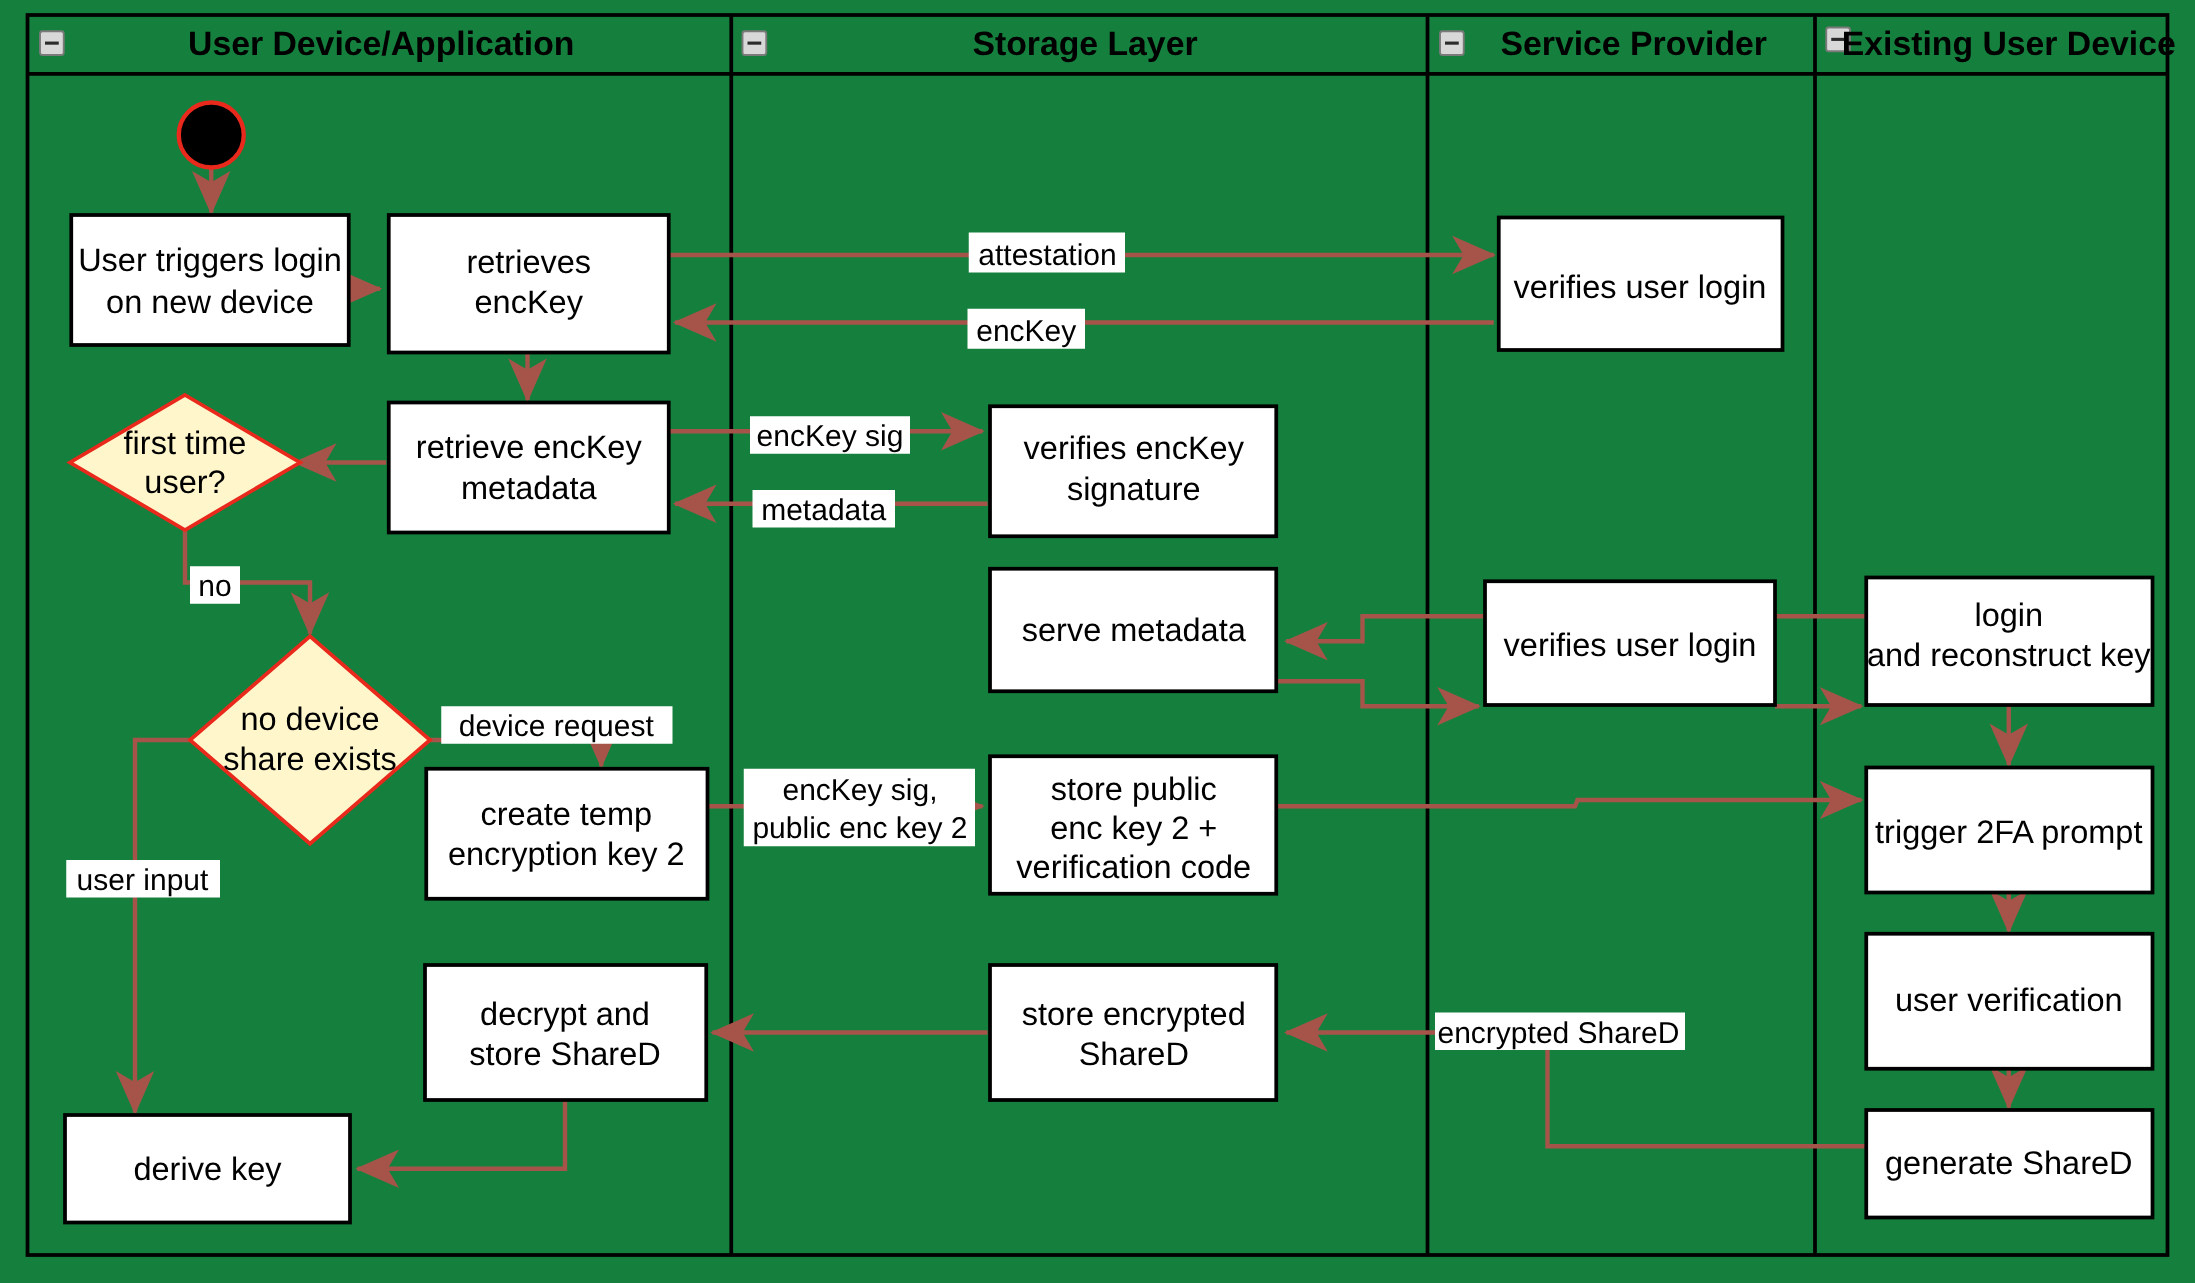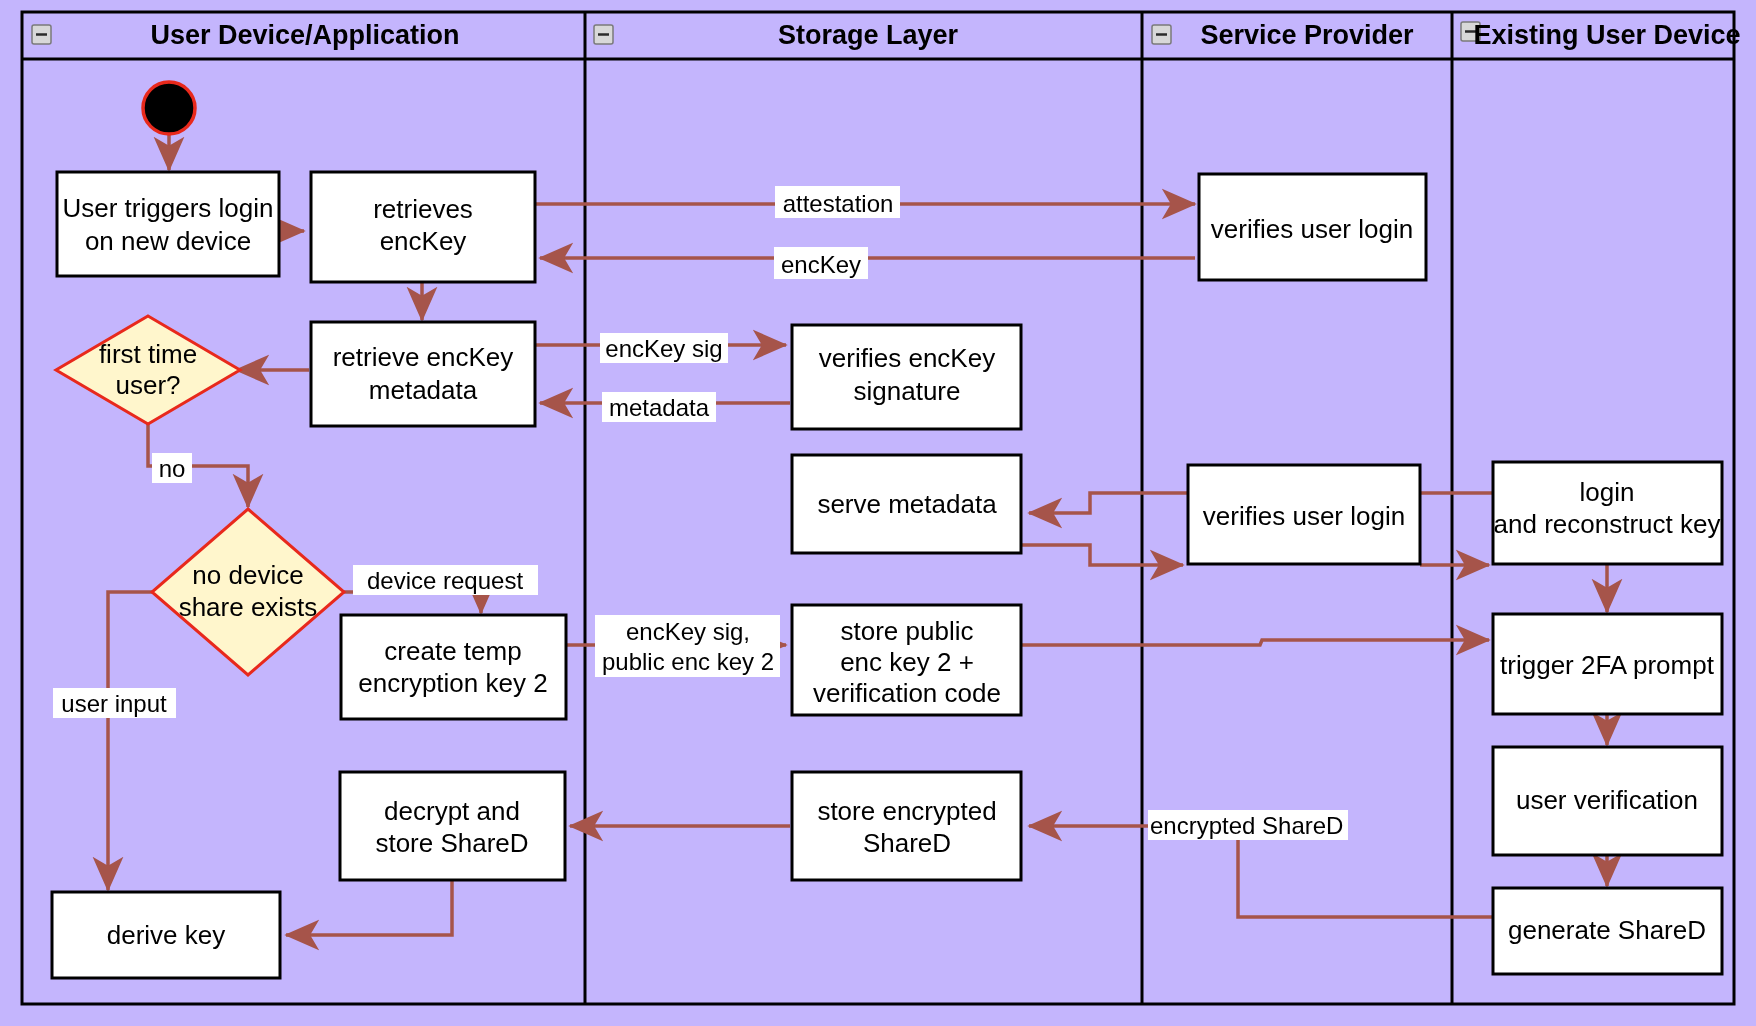--- a/index.html
+++ b/index.html
@@ -1,17 +1,17 @@
 <!DOCTYPE html>
 <html><head>
 <meta charset="utf-8">
 <style>
   html,body{margin:0;padding:0;background:#ffffff;}
   body{font-family:"Liberation Sans",sans-serif;}
-  #stage{position:relative;width:1756px;height:1026px;background:#c4b5fd;overflow:hidden;text-align:right;}
+  #stage{position:relative;width:1756px;height:1026px;background:#15803d;overflow:hidden;text-align:right;}
   svg{position:absolute;top:0;left:0;width:1756px;height:1026px;}
   .lane-title{font-family:"Liberation Sans",sans-serif;font-size:27px;font-weight:bold;fill:#000;text-anchor:middle;dominant-baseline:middle;}
   .node-text{font-family:"Liberation Sans",sans-serif;font-size:26px;fill:#000;text-anchor:middle;}
   .edge-text{font-family:"Liberation Sans",sans-serif;font-size:24px;fill:#000;text-anchor:middle;}
   .edge-text.left{text-anchor:start;}
   .frame{fill:none;stroke:#000;stroke-width:3;}
   .lanesep{stroke:#000;stroke-width:3;}
   .hdrline{stroke:#000;stroke-width:3;}
   .box{fill:#ffffff;stroke:#000000;stroke-width:3;}
   .dec{fill:#fff6cc;stroke:#e8291c;stroke-width:3;}

